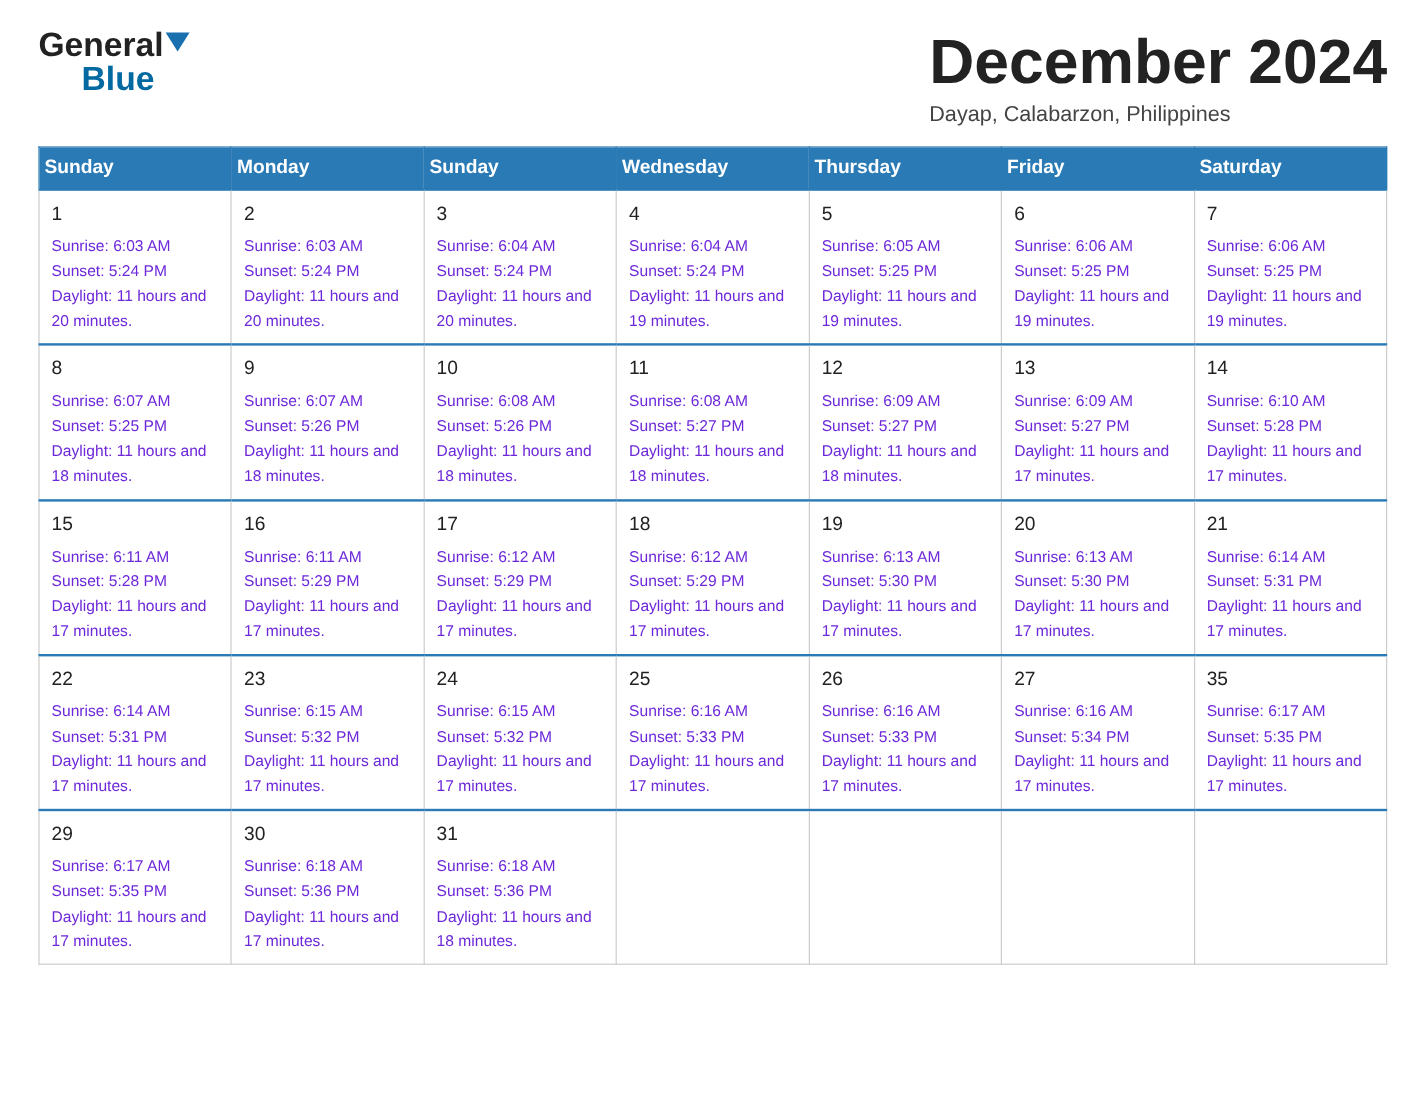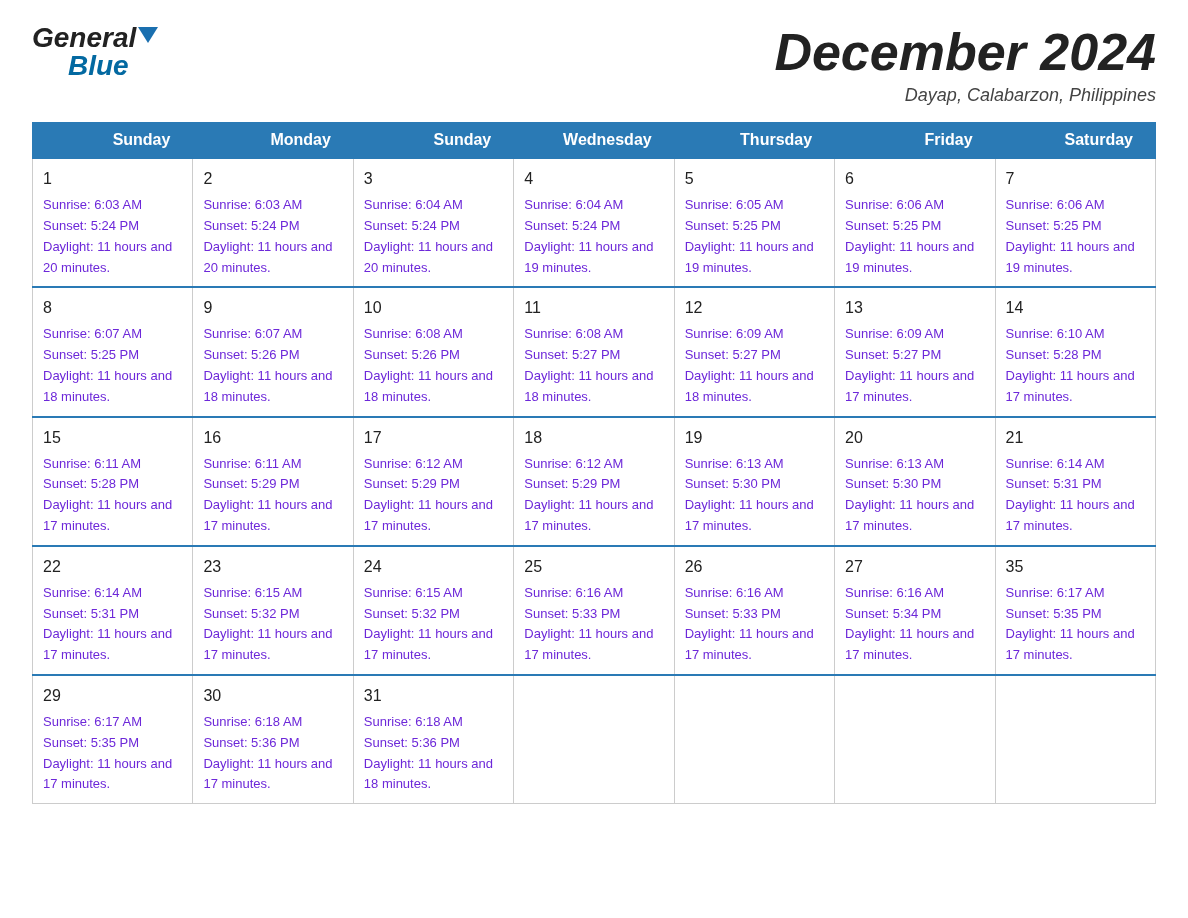--- a/index.html
+++ b/index.html
@@ -9,21 +9,20 @@
       color: #222;
       padding: 24px 32px;
       width: 1188px;
       min-height: 918px;
     }
     .header-row {
       display: flex;
       align-items: flex-start;
       justify-content: space-between;
       margin-bottom: 16px;
-      font-style: italic;
     }
     .logo {
       display: flex;
       flex-direction: column;
       align-items: flex-start;
     }
     .logo-general {
       font-size: 28px;
       font-weight: bold;
       color: #222;
@@ -46,21 +45,21 @@
       margin-left: 2px;
       vertical-align: middle;
       position: relative;
       top: -3px;
     }
     .logo-line {
       display: flex;
       align-items: center;
     }
     .title-block {
-      text-align: right;
+      text-align: left;
     }
     .title-month {
       font-size: 52px;
       font-weight: bold;
       color: #222;
       line-height: 1.1;
     }
     .title-location {
       font-size: 18px;
       color: #444;
@@ -69,22 +68,22 @@
     .calendar-table {
       width: 100%;
       border-collapse: collapse;
       margin-top: 8px;
     }
     .calendar-table th {
       background-color: #2a7ab5;
       color: #fff;
       font-size: 16px;
       font-weight: bold;
-      padding: 8px 22px;
-      text-align: right;
+      padding: 8px 4px;
+      text-align: left;
       border: 1px solid #2a7ab5;
     }
     .calendar-table td {
       vertical-align: top;
       padding: 8px 10px;
       border: 1px solid #ccc;
       border-top: 2px solid #2a7ab5;
       font-size: 13px;
       line-height: 1.5;
       width: calc(100% / 7);

